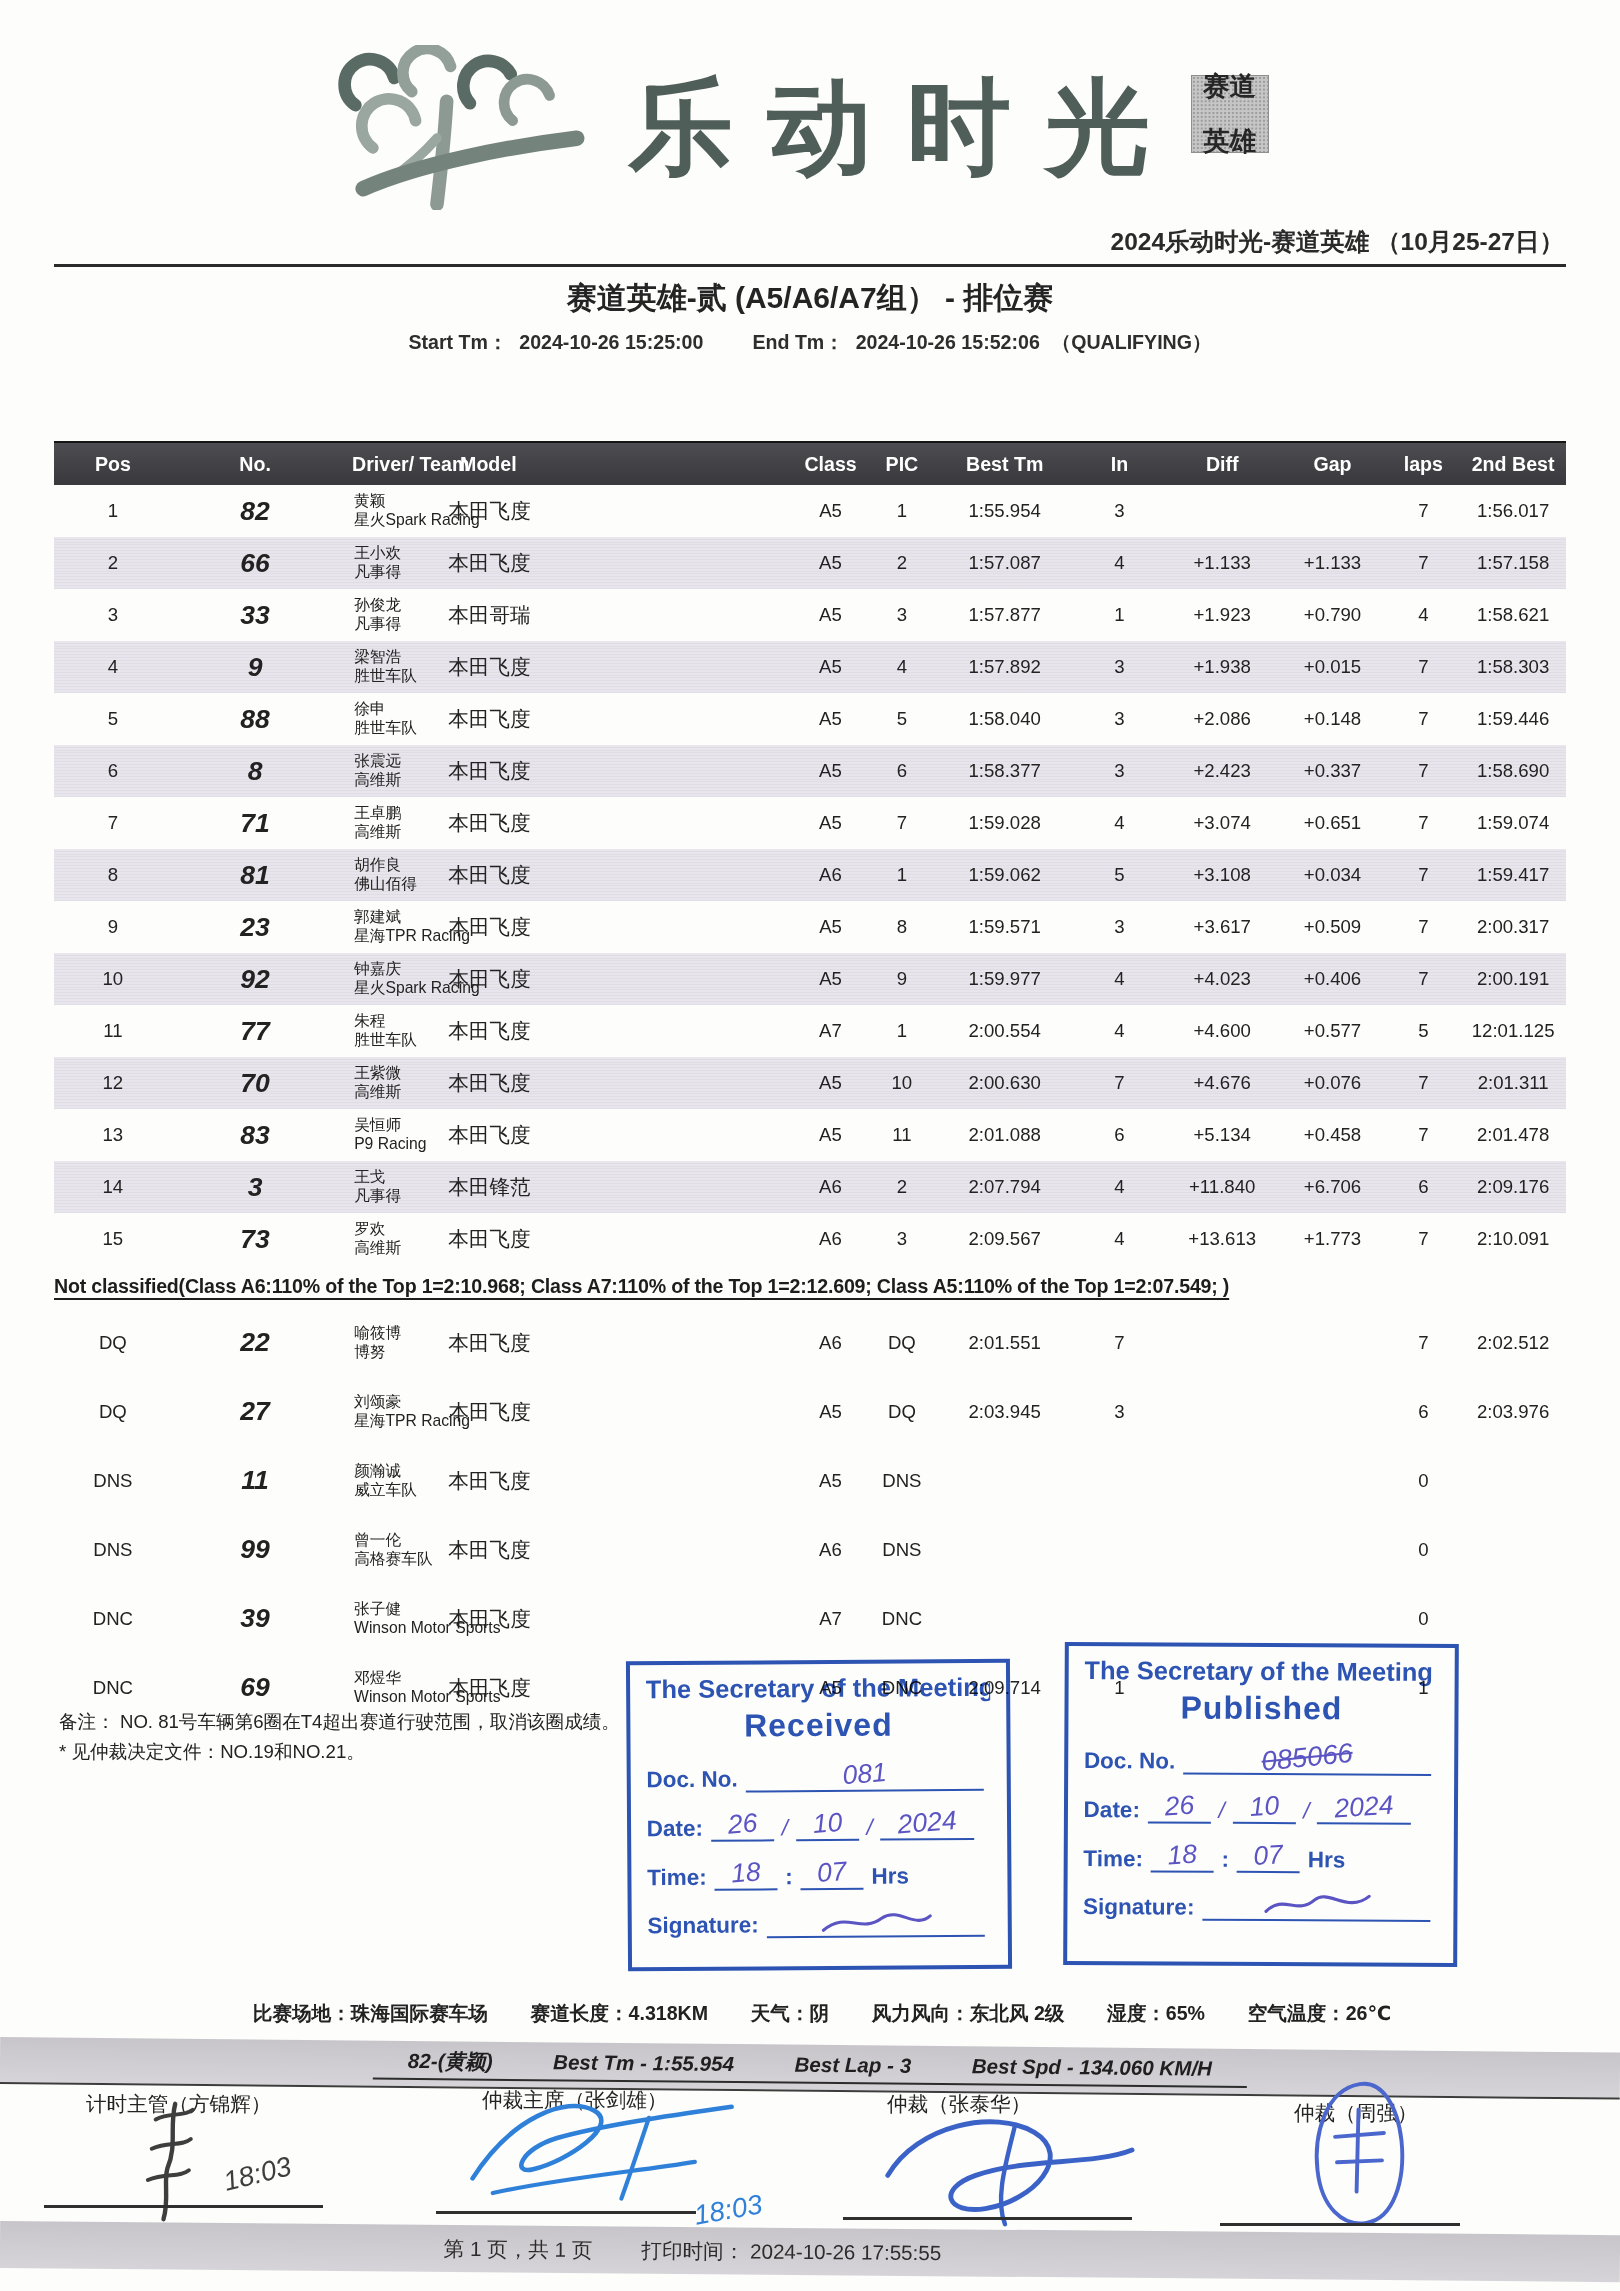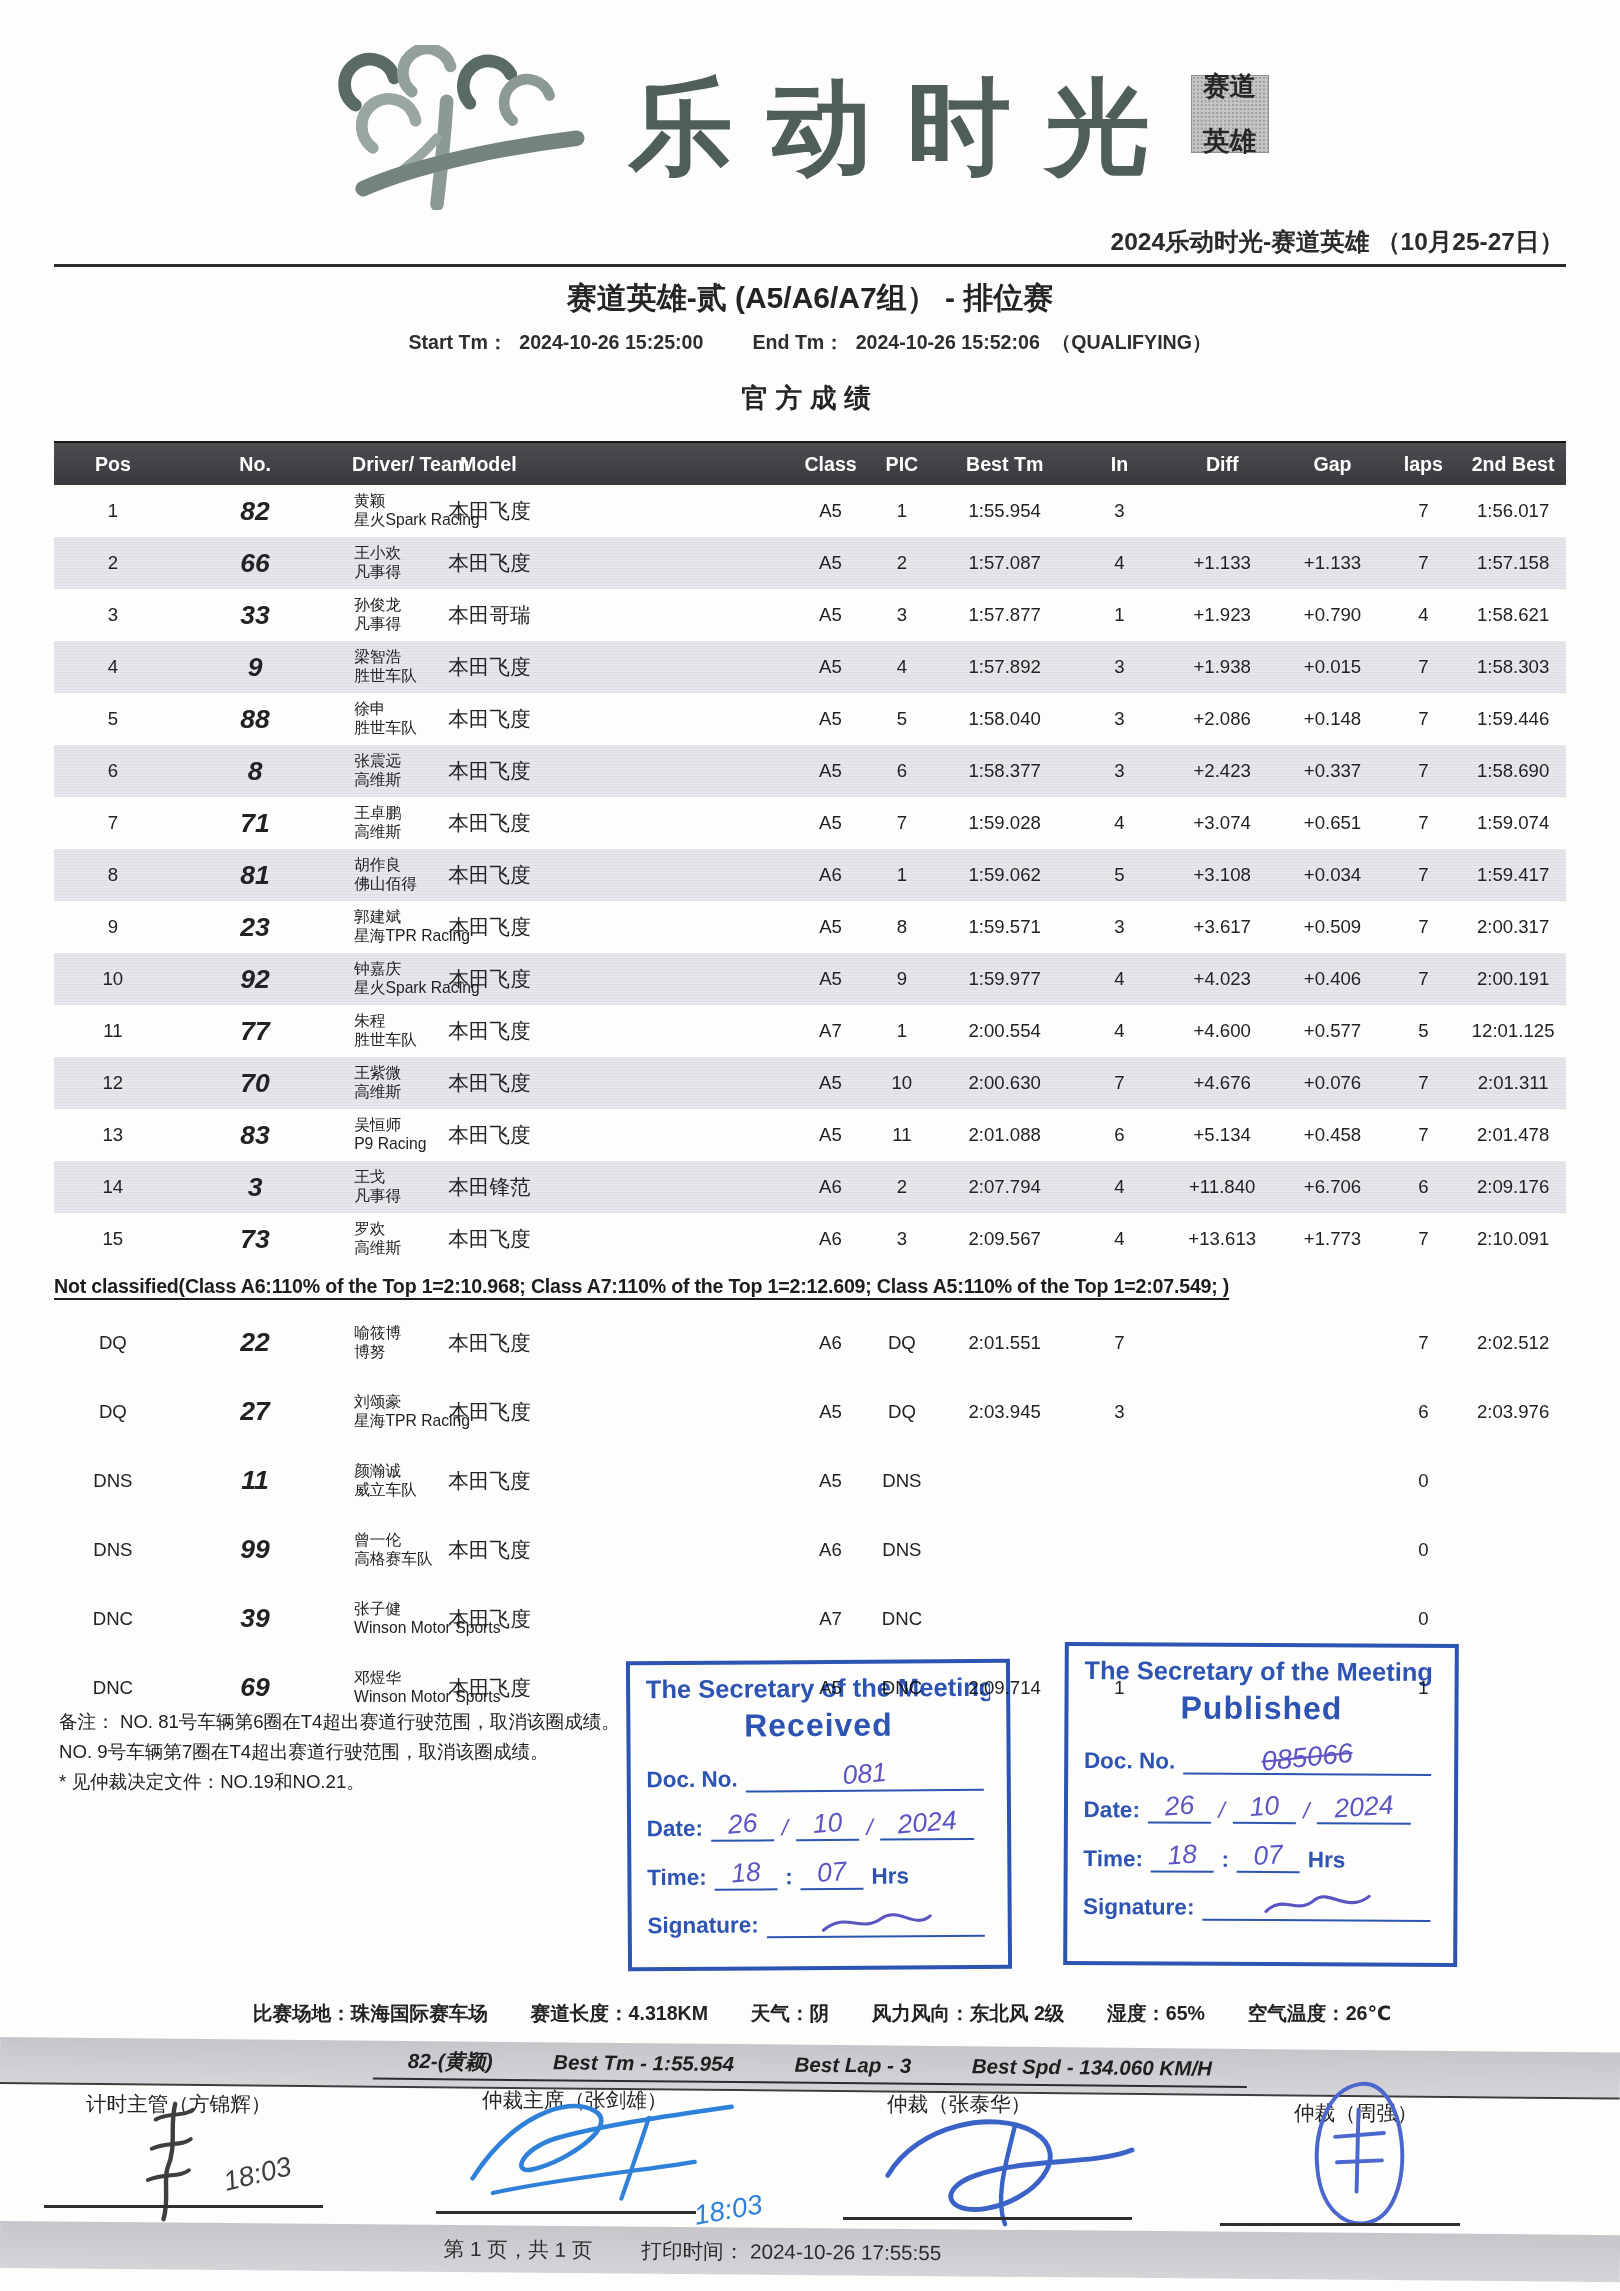--- a/index.html
+++ b/index.html
@@ -119,21 +119,20 @@
       <span>英雄</span>
     </div>
   </div>
 
   <div class="event-line">2024乐动时光-赛道英雄 （10月25-27日）</div>
   <div class="rule-top"></div>
   <div class="doc-title">赛道英雄-贰 (A5/A6/A7组） - 排位赛</div>
   <div class="session-line">
     <span>Start Tm：</span><span>2024-10-26 15:25:00</span><span class="session-gap"></span><span>End Tm：</span><span>2024-10-26 15:52:06</span><span>（QUALIFYING）</span>
   </div>
-  <div class="subtitle">官方成绩</div>
 
   <div class="rtable">
     <div class="thead">
       <div class="th w-pos">Pos</div>
       <div class="th w-no">No.</div>
       <div class="th w-driver">Driver/ Team</div>
       <div class="th w-model">Model</div>
       <div class="th w-class">Class</div>
       <div class="th w-pic">PIC</div>
       <div class="th w-best">Best Tm</div>
@@ -504,21 +503,20 @@
       <div class="c w-diff"></div>
       <div class="c w-gap"></div>
       <div class="c w-laps">1</div>
       <div class="c w-2nd"></div>
     </div>
       </div>
   </div>
 
   <div class="remarks">
     <div>备注：  NO. 81号车辆第6圈在T4超出赛道行驶范围，取消该圈成绩。</div>
-    <div>NO. 9号车辆第7圈在T4超出赛道行驶范围，取消该圈成绩。</div>
     <div>* 见仲裁决定文件：NO.19和NO.21。</div>
   </div>
 
   <div class="stamp stamp-received">
     <div class="stamp-title">The Secretary of the Meeting</div>
     <div class="stamp-status">Received</div>
     <div class="stamp-row">
       <span>Doc. No.</span>
       <span class="sline">
           <span class="hand">081</span>

